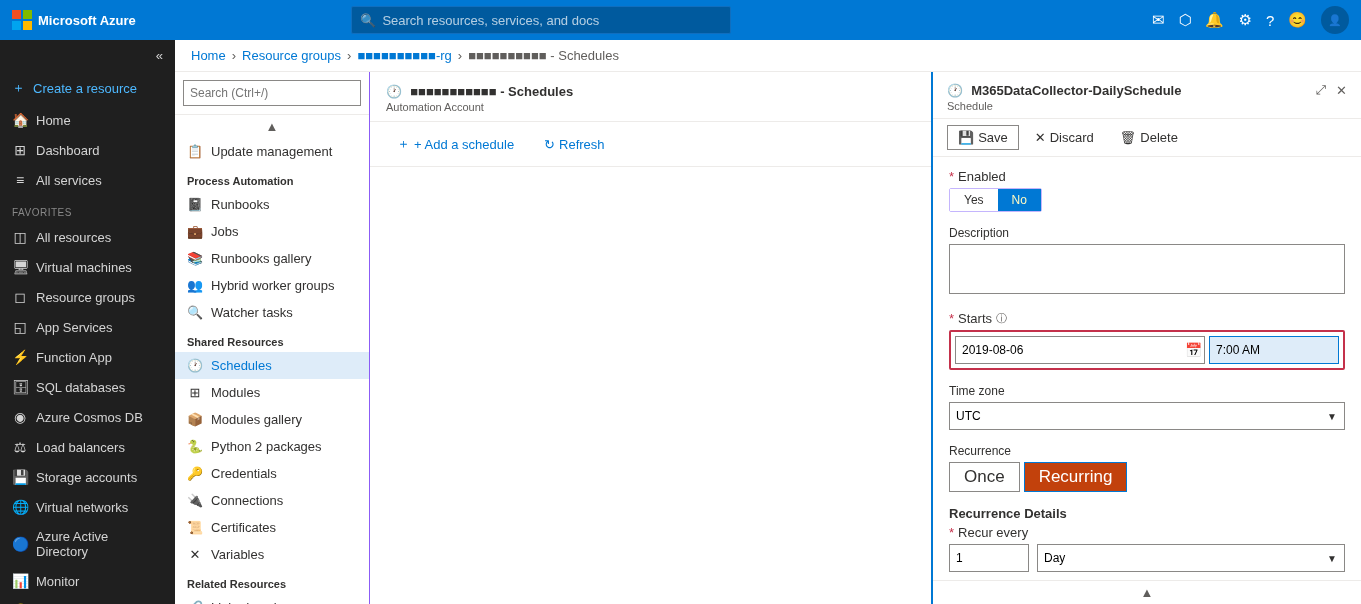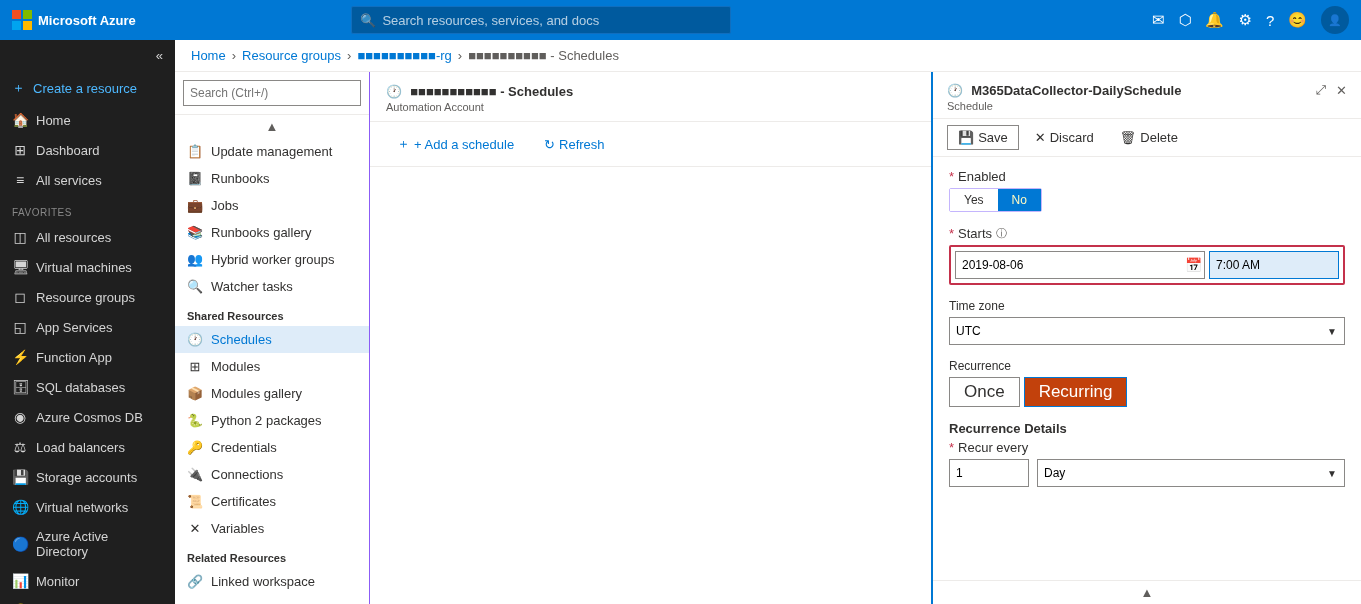--- a/index.html
+++ b/index.html
@@ -620,20 +620,21 @@
 
       <div class="left-nav-panel">
         <div class="left-nav-search">
           <input type="text" style="font-size: 12px;" placeholder="Search (Ctrl+/)">
         </div>
         <div class="scroll-indicator">▲</div>
         <div class="left-nav-item">
           <span class="left-nav-icon">📋</span>
           <span>Update management</span>
         </div>
+        <div class="left-nav-section-label">Process Automation</div>
         <div class="left-nav-item">
           <span class="left-nav-icon">📓</span>
           <span>Runbooks</span>
         </div>
         <div class="left-nav-item">
           <span class="left-nav-icon">💼</span>
           <span>Jobs</span>
         </div>
         <div class="left-nav-item">
           <span class="left-nav-icon">📚</span>
@@ -748,20 +749,24 @@
             <div class="form-label">
               <span class="required">*</span>
               <span>Enabled</span>
             </div>
             <div class="toggle-group">
               <button class="toggle-btn">Yes</button>
               <button class="toggle-btn active">No</button>
             </div>
           </div>
 
+          <div class="form-section">
+            <div class="form-label">Description</div>
+            <textarea class="form-textarea" style=""></textarea>
+          </div>
 
           <div class="form-section">
             <div class="form-label">
               <span class="required">*</span>
               <span>Starts</span>
               <span class="info-icon">ⓘ</span>
             </div>
             <div class="starts-group">
               <div class="starts-date">
                 <input type="text" value="2019-08-06" style="">

